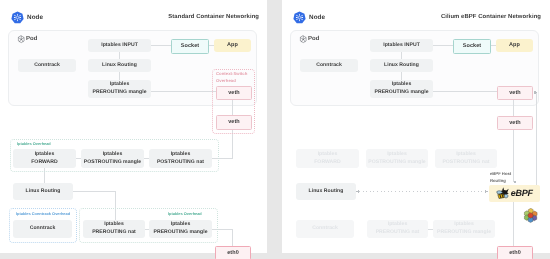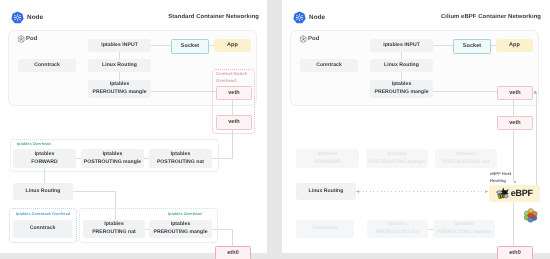--- a/index.html
+++ b/index.html
@@ -19,21 +19,21 @@
 .podrow{position:absolute;display:flex;align-items:center;}
 .podicon{display:block;line-height:0;}
 .podlabel{font-size:6px;font-weight:bold;color:#4a4a4a;margin-left:0.5px;}
 
 .box{position:absolute;border-radius:3px;display:flex;align-items:center;justify-content:center;text-align:center;font-size:5.1px;font-weight:bold;line-height:1.5;letter-spacing:0.05px;}
 .gbox{background:#f0f2f3;color:#3a3a3a;}
 .socket{background:#effbfa;border:1px solid #a6d5ce;color:#3a3a3a;border-radius:1.5px;font-size:5.5px;}
 .app{background:#fbf2cd;color:#3a3a3a;font-size:5.5px;}
 .veth{background:#fdf2f4;border:1px solid #edc4cc;color:#3a3a3a;border-radius:1.5px;font-size:5.5px;}
 .eth0{background:#fdf1f3;border:1px solid #f0a9b6;color:#3a3a3a;border-radius:1.5px;font-size:5.5px;z-index:7;}
-.ebpf{background:#fcf3d5;color:#1a1a1a;display:flex;align-items:center;justify-content:center;gap:1px;border-radius:2px;}
+.ebpf{background:#fcf3d5;color:#1a1a1a;display:flex;align-items:center;justify-content:center;gap:1px;border-radius:2px;font-style:italic;}
 .bee{display:block;line-height:0;}
 .ebpf-text{font-size:9px;font-weight:bold;letter-spacing:-0.25px;}
 .cilium{position:absolute;line-height:0;}
 .faded{background:#f5f6f7;color:#e0e3e6;}
 
 .dash{position:absolute;border-radius:4px;}
 .dash-pink{border:1px dotted #eeb9c4;}
 .dash-teal{border:1px dotted #cfe4de;}
 .dash-blue{border:1px dotted #bcd8f0;}
 .dlabel{position:absolute;font-size:4.3px;font-weight:bold;line-height:1.55;}

